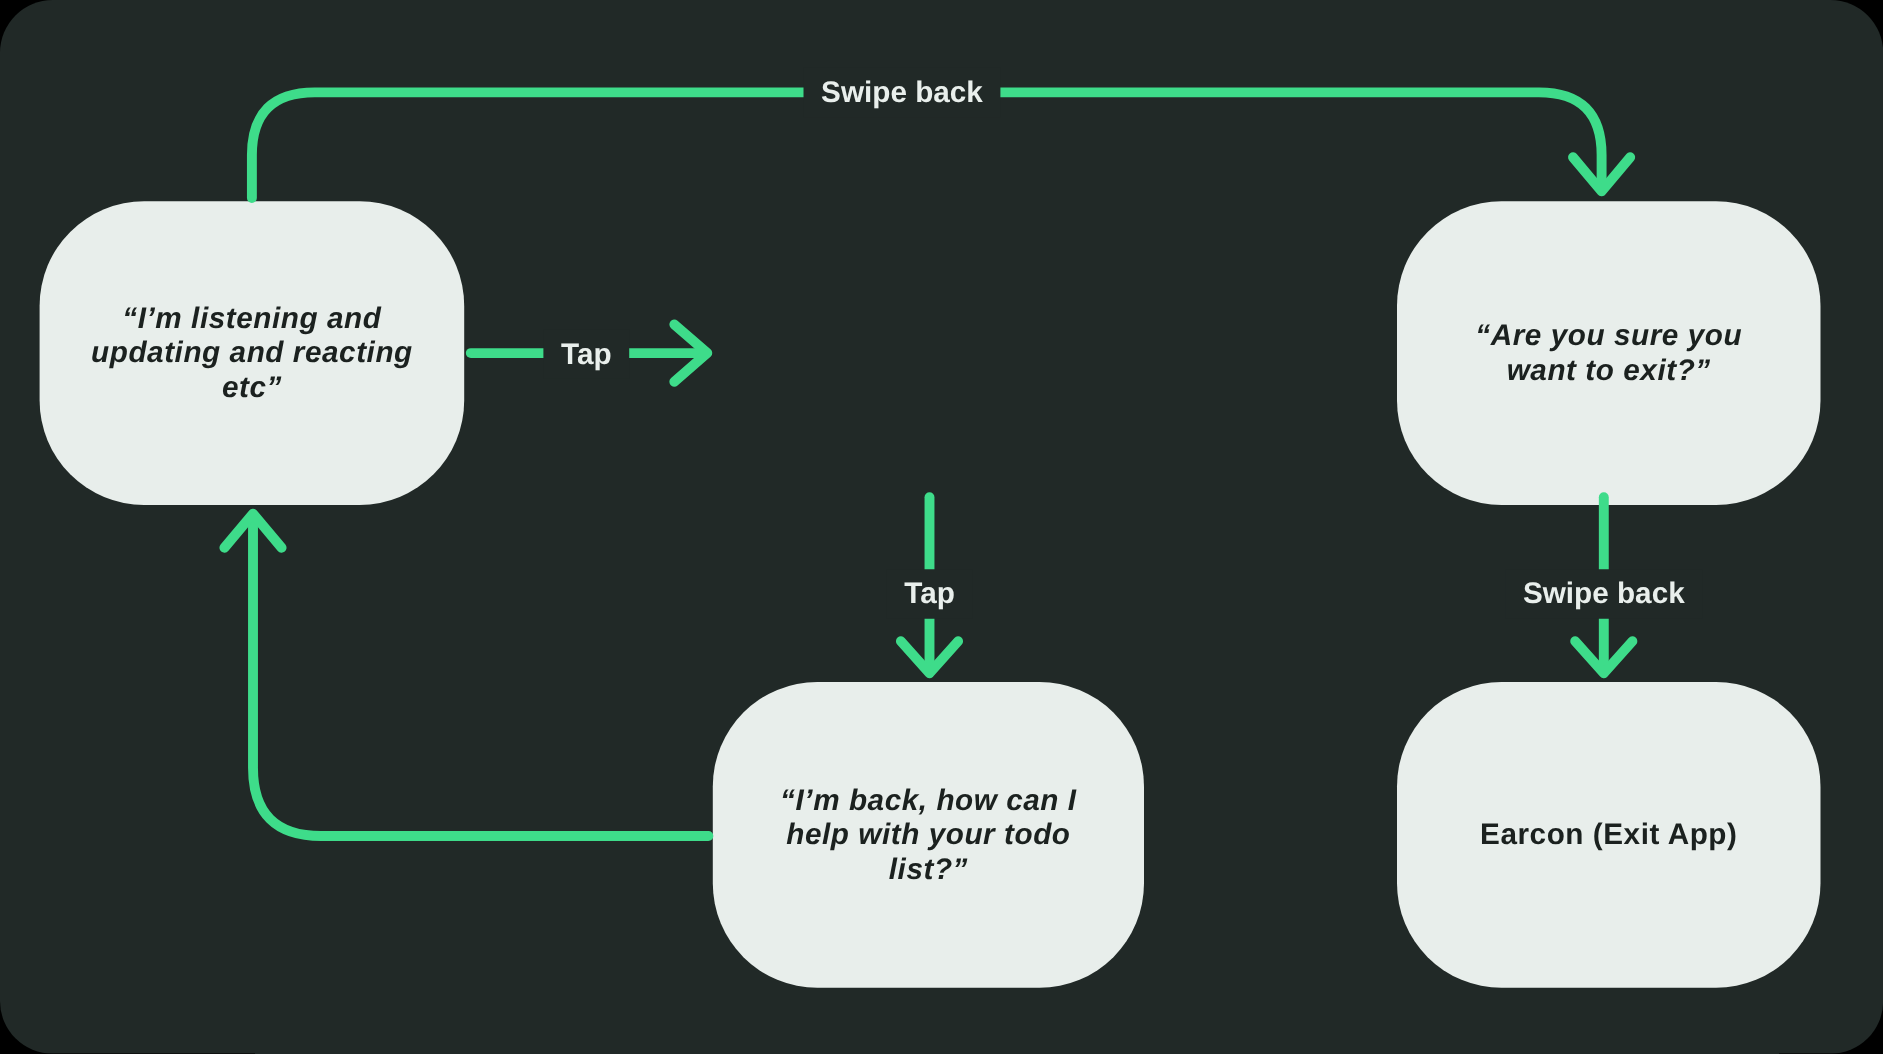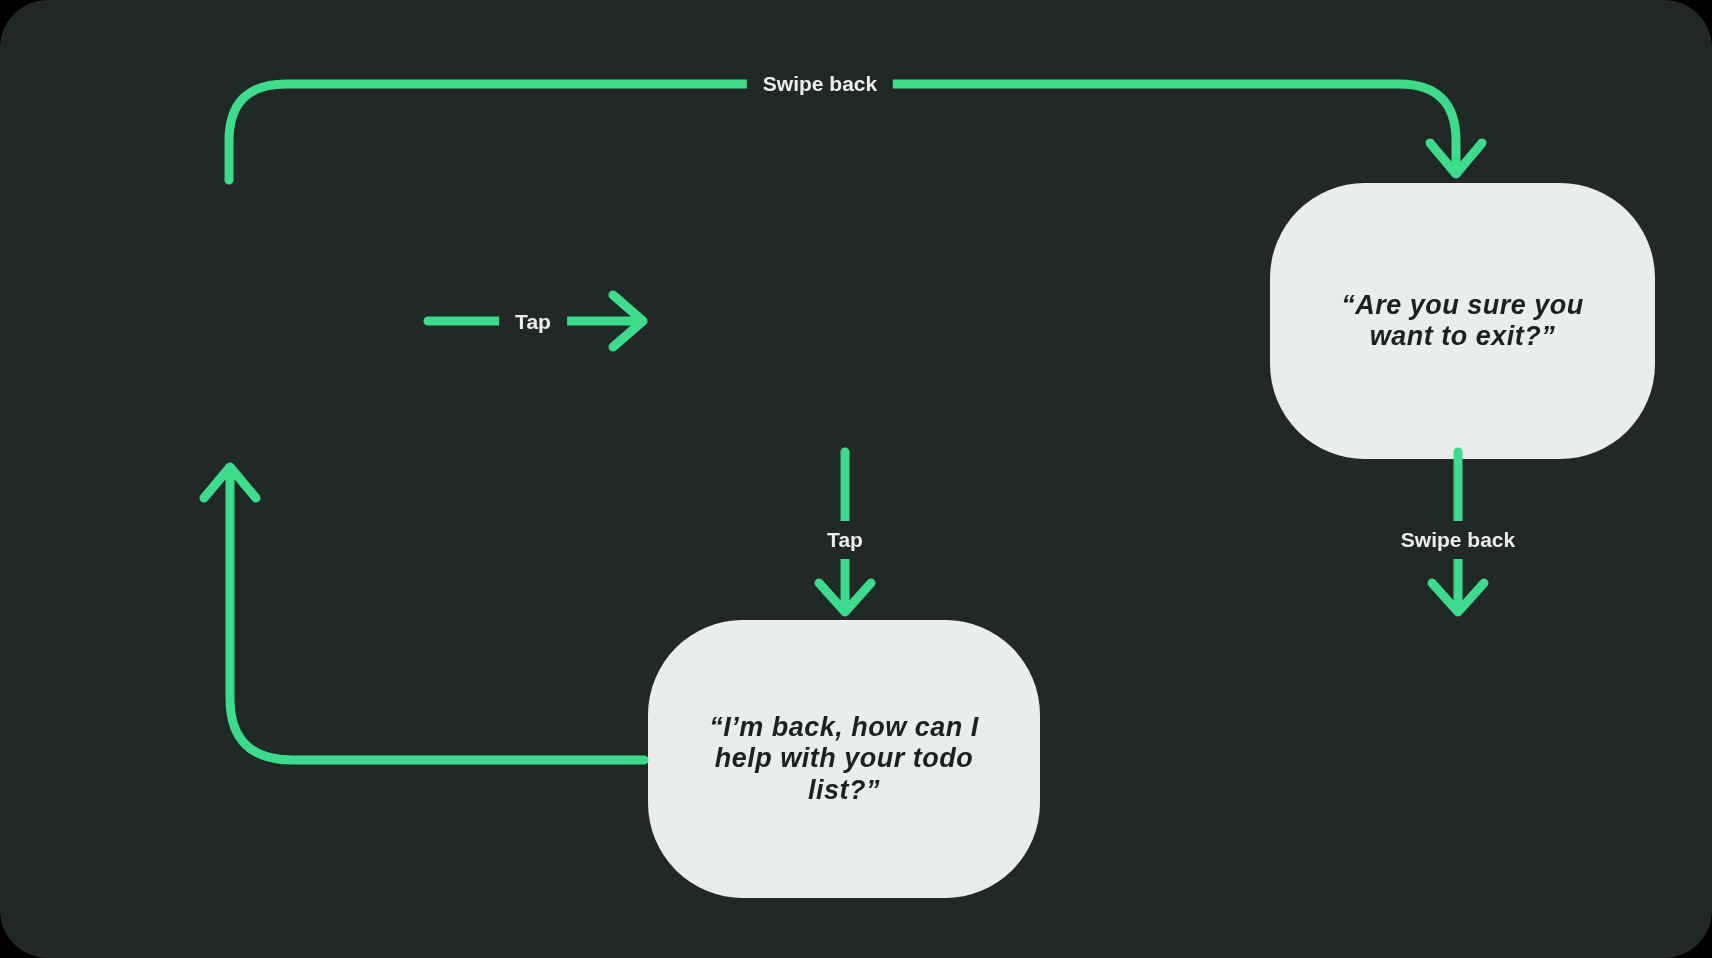--- a/index.html
+++ b/index.html
@@ -53,44 +53,52 @@
     stroke:var(--arrow);
     stroke-width:9;
     stroke-linecap:round;
     stroke-linejoin:round;
   }
   .edge-label{
     position:absolute;
     transform:translate(-50%,-50%);
     background:var(--panel);
     color:var(--label-text);
-    font-size:21px;
+    font-size:27px;
     font-weight:bold;
     padding:7px 16px;
     white-space:nowrap;
   }
   .label-swipe-top{left:820px; top:84px;}
   .label-tap-h   {left:533px; top:322px;}
   .label-tap-v   {left:845px; top:540px;}
   .label-swipe-v {left:1458px;top:540px;}
 </style>
 </head>
 <body>
 
 <div class="stage">
   <div class="panel">
 
+    <div class="node node-1">
+      <span class="node-text quote">“I’m listening and
+updating and reacting
+etc”</span>
+    </div>
     <div class="node node-3">
       <span class="node-text quote">“Are you sure you
 want to exit?”</span>
     </div>
     <div class="node node-4">
       <span class="node-text quote">“I’m back, how can I
 help with your todo
 list?”</span>
+    </div>
+    <div class="node node-5">
+      <span class="node-text">Earcon (Exit App)</span>
     </div>
 
     <svg class="arrows" viewBox="0 0 1712 958">
 
       <path class="arrow-path" d="M 229 180 V 141 Q 229 84 286 84 H 1399 Q 1456 84 1456 141 V 170"></path>
       <path class="arrow-path" d="M 1430 143 L 1456 174 L 1482 143"></path>
 
       <path class="arrow-path" d="M 428 321 H 636"></path>
       <path class="arrow-path" d="M 613 295 L 643 321 L 613 347"></path>
 

